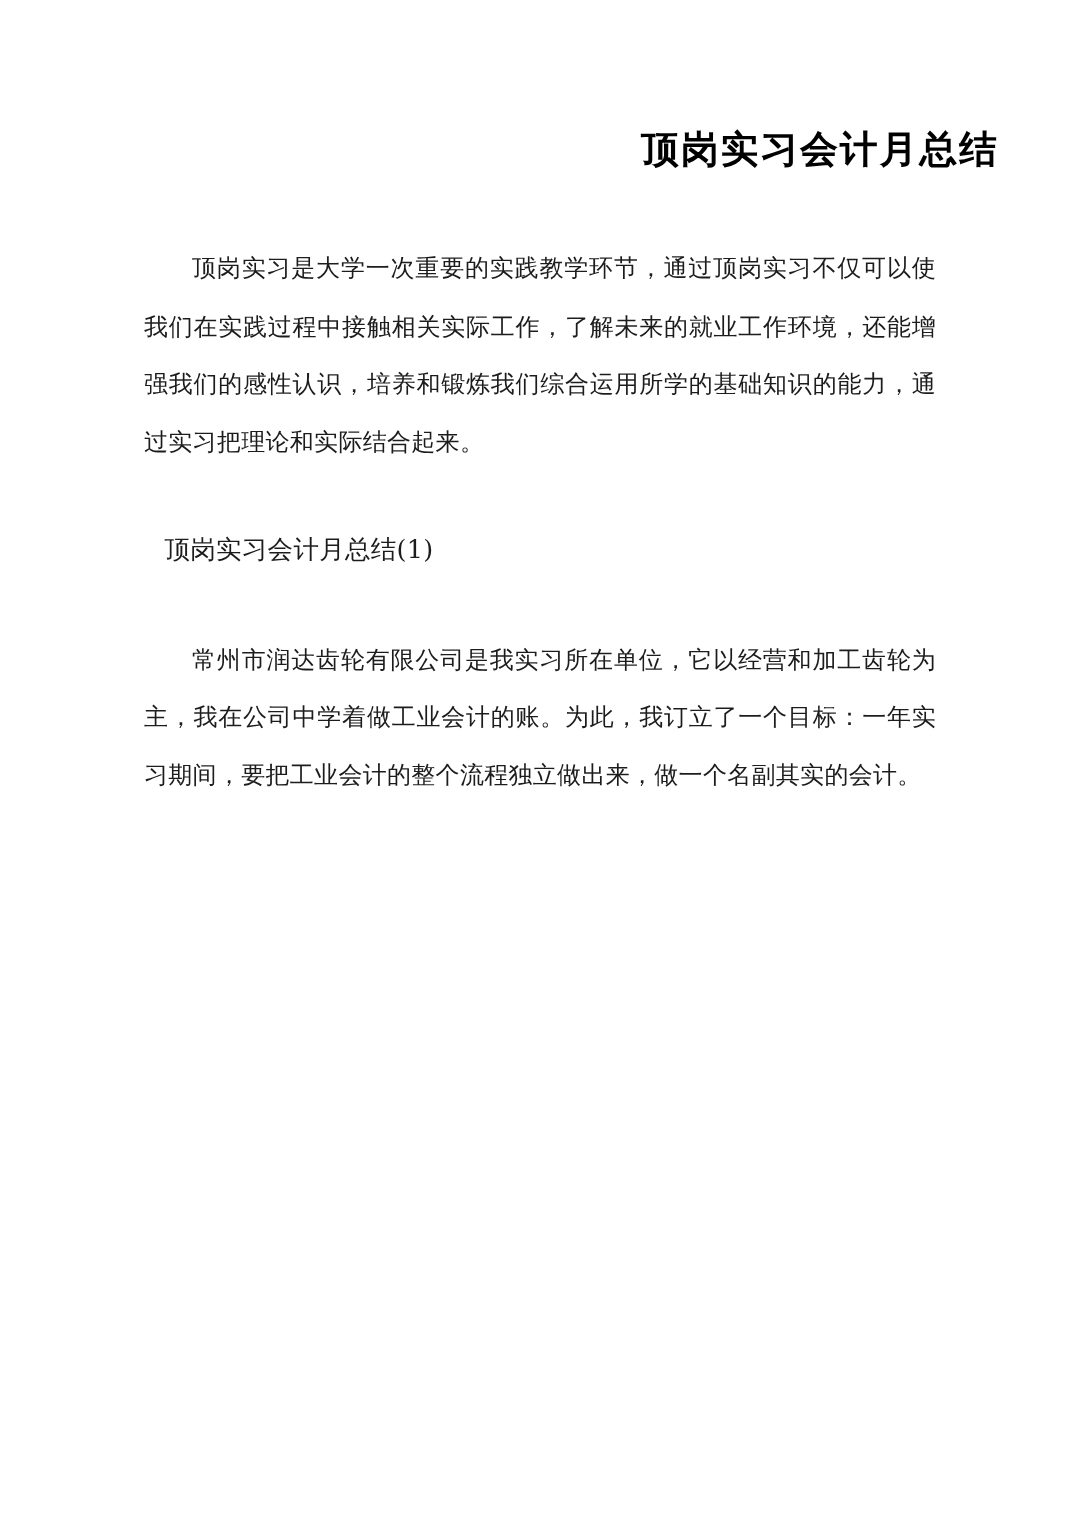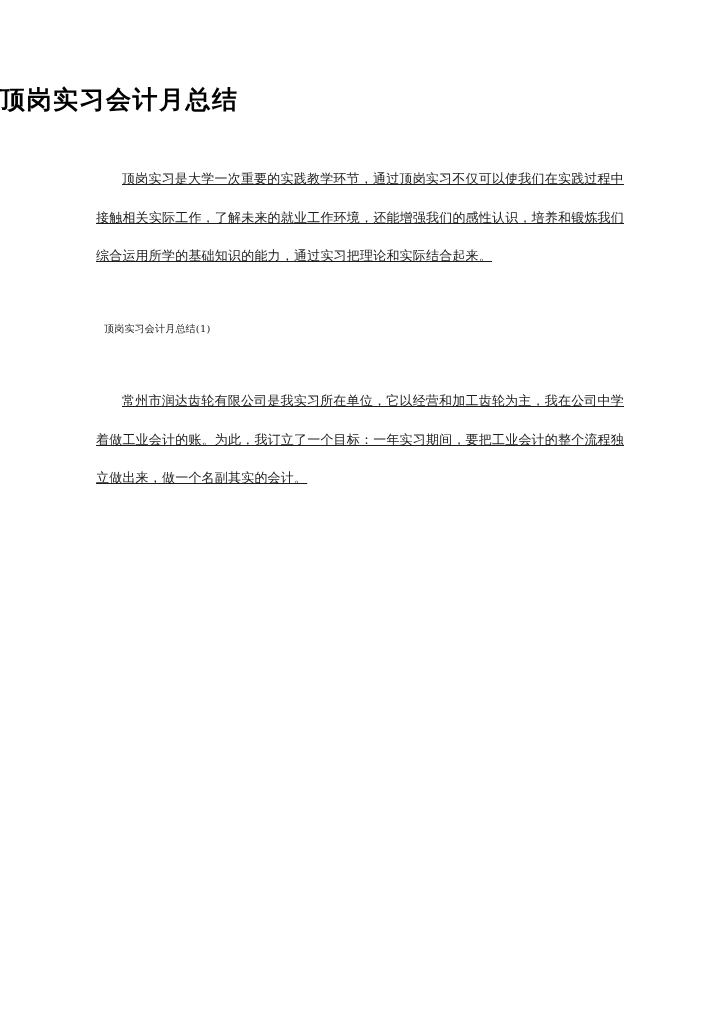--- a/index.html
+++ b/index.html
@@ -25,55 +25,54 @@
     height: 1020px;
     background: #ffffff;
     box-sizing: border-box;
   }
 
   .doc-title {
     position: absolute;
     left: 0;
     top: 84px;
     width: 666px;
-    text-align: left;
+    text-align: right;
     font-size: 25px;
     font-weight: bold;
     letter-spacing: 1.5px;
     line-height: 32px;
     color: #000000;
     font-family: "DejaVu Sans", "Liberation Sans", sans-serif;
   }
 
   .body-block {
     position: absolute;
     left: 96px;
     top: 160px;
     width: 528px;
   }
 
   .para {
-    font-size: 13px;
+    font-size: 16px;
     line-height: 38.5px;
     text-align: justify;
     text-justify: inter-ideograph;
     letter-spacing: 0.2px;
     color: #1c1c1c;
     margin: 0 0 34px 0;
     text-indent: 2em;
     word-break: break-all;
-    text-decoration: underline;
   }
 
   .para.last {
     margin-bottom: 0;
   }
 
   .section-heading {
-    font-size: 10px;
+    font-size: 17px;
     line-height: 38.5px;
     letter-spacing: 0.2px;
     color: #1c1c1c;
     margin: 0 0 34px 0;
     text-indent: 0.8em;
     white-space: nowrap;
   }
 </style>
 </head>
 <body>

